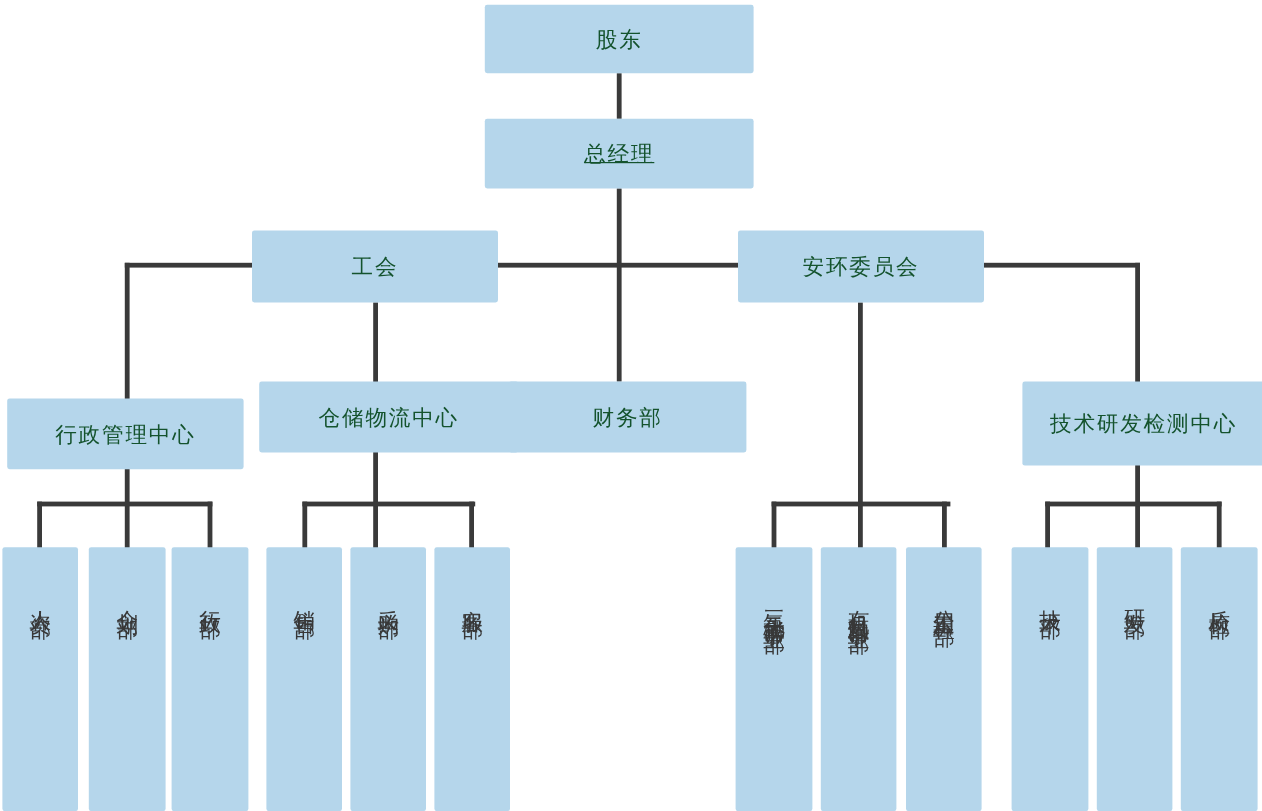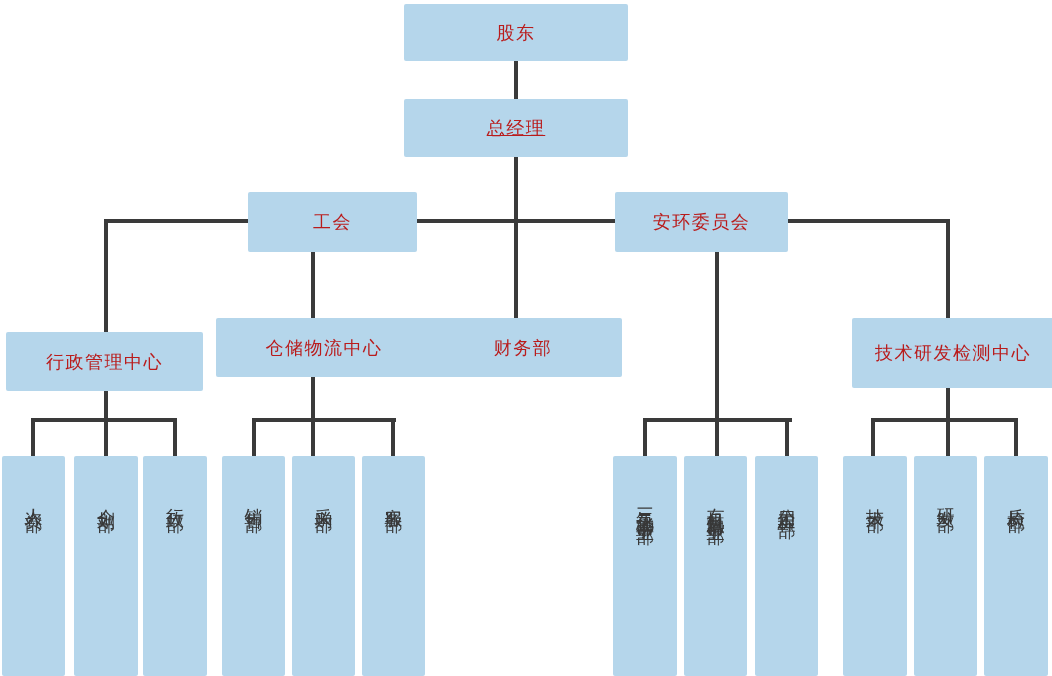--- a/index.html
+++ b/index.html
@@ -4,21 +4,21 @@
 <style>
   html,body{margin:0;padding:0;background:#fff;}
   #canvas{
     position:relative;width:1052px;height:676px;background:#ffffff;
     font-family:"Liberation Sans","DejaVu Sans",sans-serif;overflow:hidden;
   }
   .line{position:absolute;background:#3a3a3a;z-index:1;}
   .node{
     position:absolute;z-index:2;background:#b5d6eb;border-radius:2px;
     display:flex;align-items:center;justify-content:center;
-    color:#b91c1c;font-size:18px;letter-spacing:1.5px;white-space:nowrap;
+    color:#14532d;font-size:18px;letter-spacing:1.5px;white-space:nowrap;
   }
   .vnode{
     position:absolute;z-index:2;background:#b5d6eb;border-radius:2px;
     display:flex;writing-mode:vertical-rl;text-orientation:upright;
     align-items:center;justify-content:flex-start;box-sizing:border-box;
     padding-top:38px;color:#383838;font-size:18px;letter-spacing:3px;white-space:nowrap;
   }
 </style>
 </head>
 <body>
@@ -43,22 +43,22 @@
   <div class="line" style="left:252px;top:418px;width:4px;height:39px;"></div>
   <div class="line" style="left:391px;top:418px;width:4px;height:39px;"></div>
   <div class="line" style="left:643px;top:418px;width:4px;height:39px;"></div>
   <div class="line" style="left:785px;top:418px;width:4px;height:39px;"></div>
   <div class="line" style="left:871px;top:418px;width:4px;height:39px;"></div>
   <div class="line" style="left:1014px;top:418px;width:4px;height:39px;"></div>
 
   <div class="node" style="left:404px;top:4px;width:224px;height:57px;">股东</div>
   <div class="node" style="left:404px;top:99px;width:224px;height:58px;text-decoration:underline;">总经理</div>
 
-  <div class="node" style="left:210px;top:192px;width:169px;height:60px;margin-left:38px;">工会</div>
-  <div class="node" style="left:615px;top:192px;width:173px;height:60px;">安环委员会</div>
+  <div class="node" style="left:210px;top:192px;width:205px;height:60px;">工会</div>
+  <div class="node" style="left:615px;top:192px;width:205px;height:60px;">安环委员会</div>
 
   <div class="node" style="left:6px;top:332px;width:197px;height:59px;">行政管理中心</div>
   <div class="node" style="left:216px;top:318px;width:216px;height:59px;">仓储物流中心</div>
   <div class="node" style="left:424px;top:318px;width:198px;height:59px;font-family:Liberation Mono, monospace;">财务部</div>
   <div class="node" style="left:852px;top:318px;width:202px;height:70px;">技术研发检测中心</div>
 
   <div class="vnode" style="left:2px;top:456px;width:63px;height:220px;">人资部</div>
   <div class="vnode" style="left:74px;top:456px;width:64px;height:220px;">企划部</div>
   <div class="vnode" style="left:143px;top:456px;width:64px;height:220px;">行政部</div>
 

